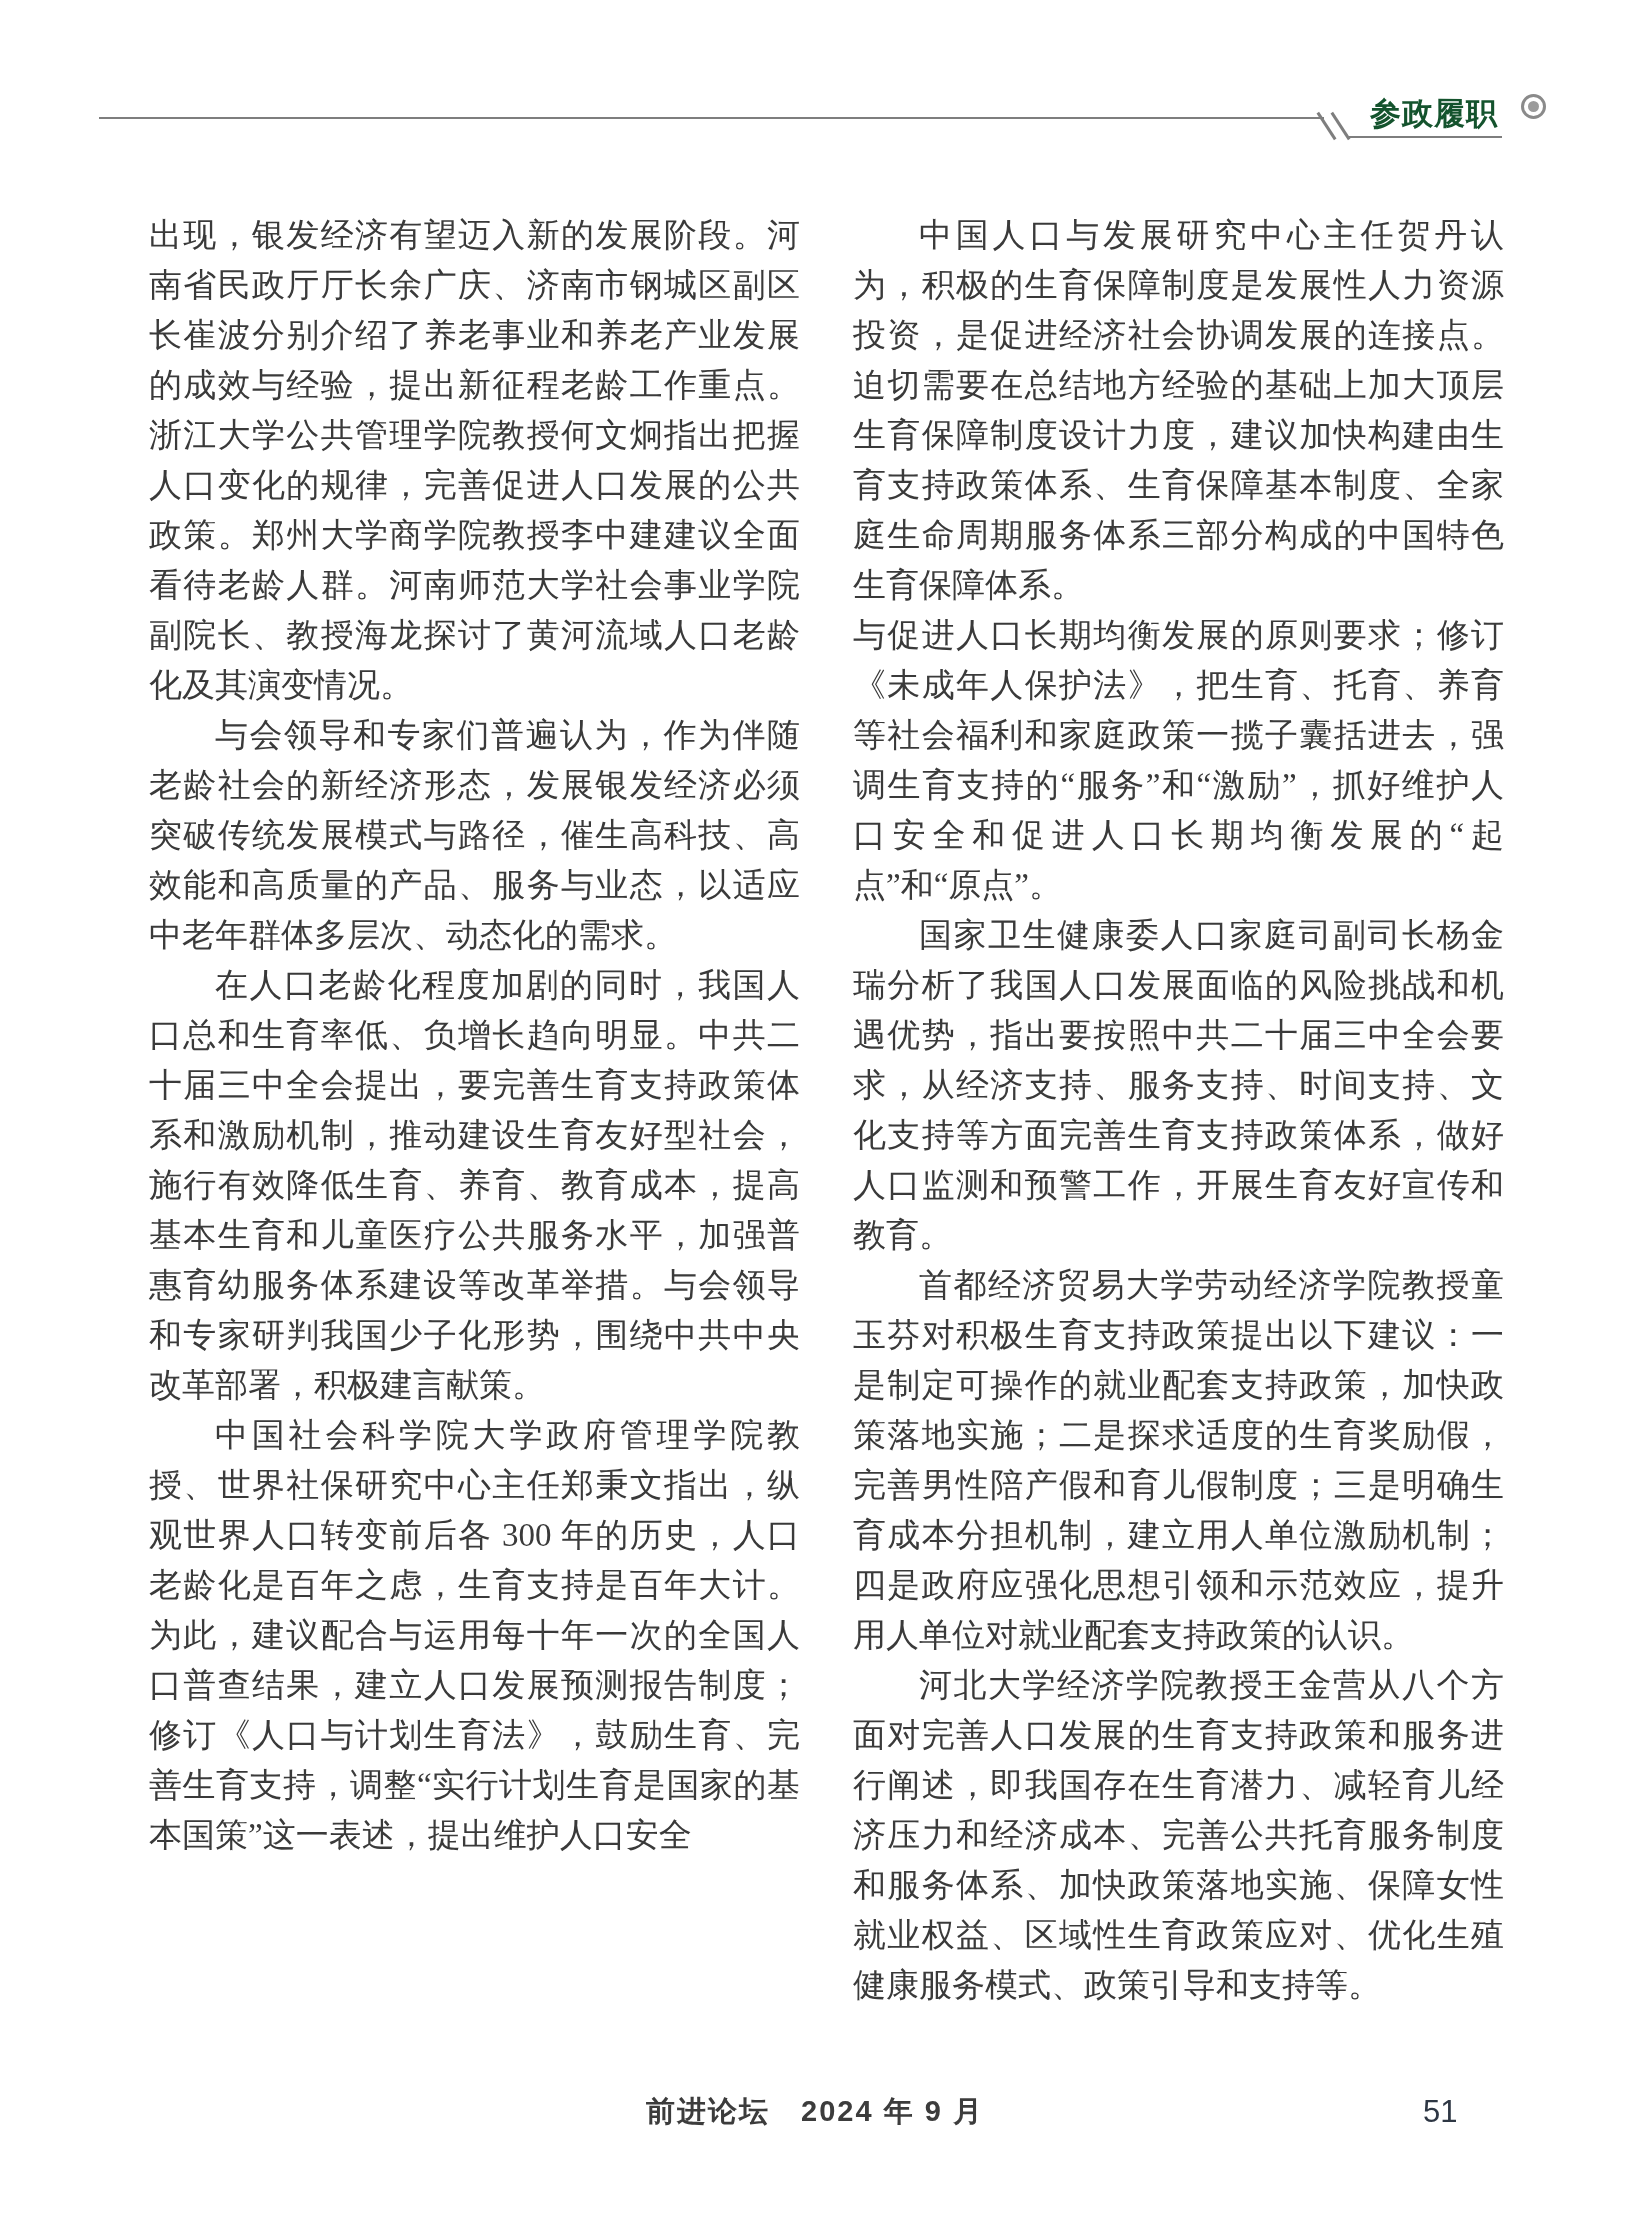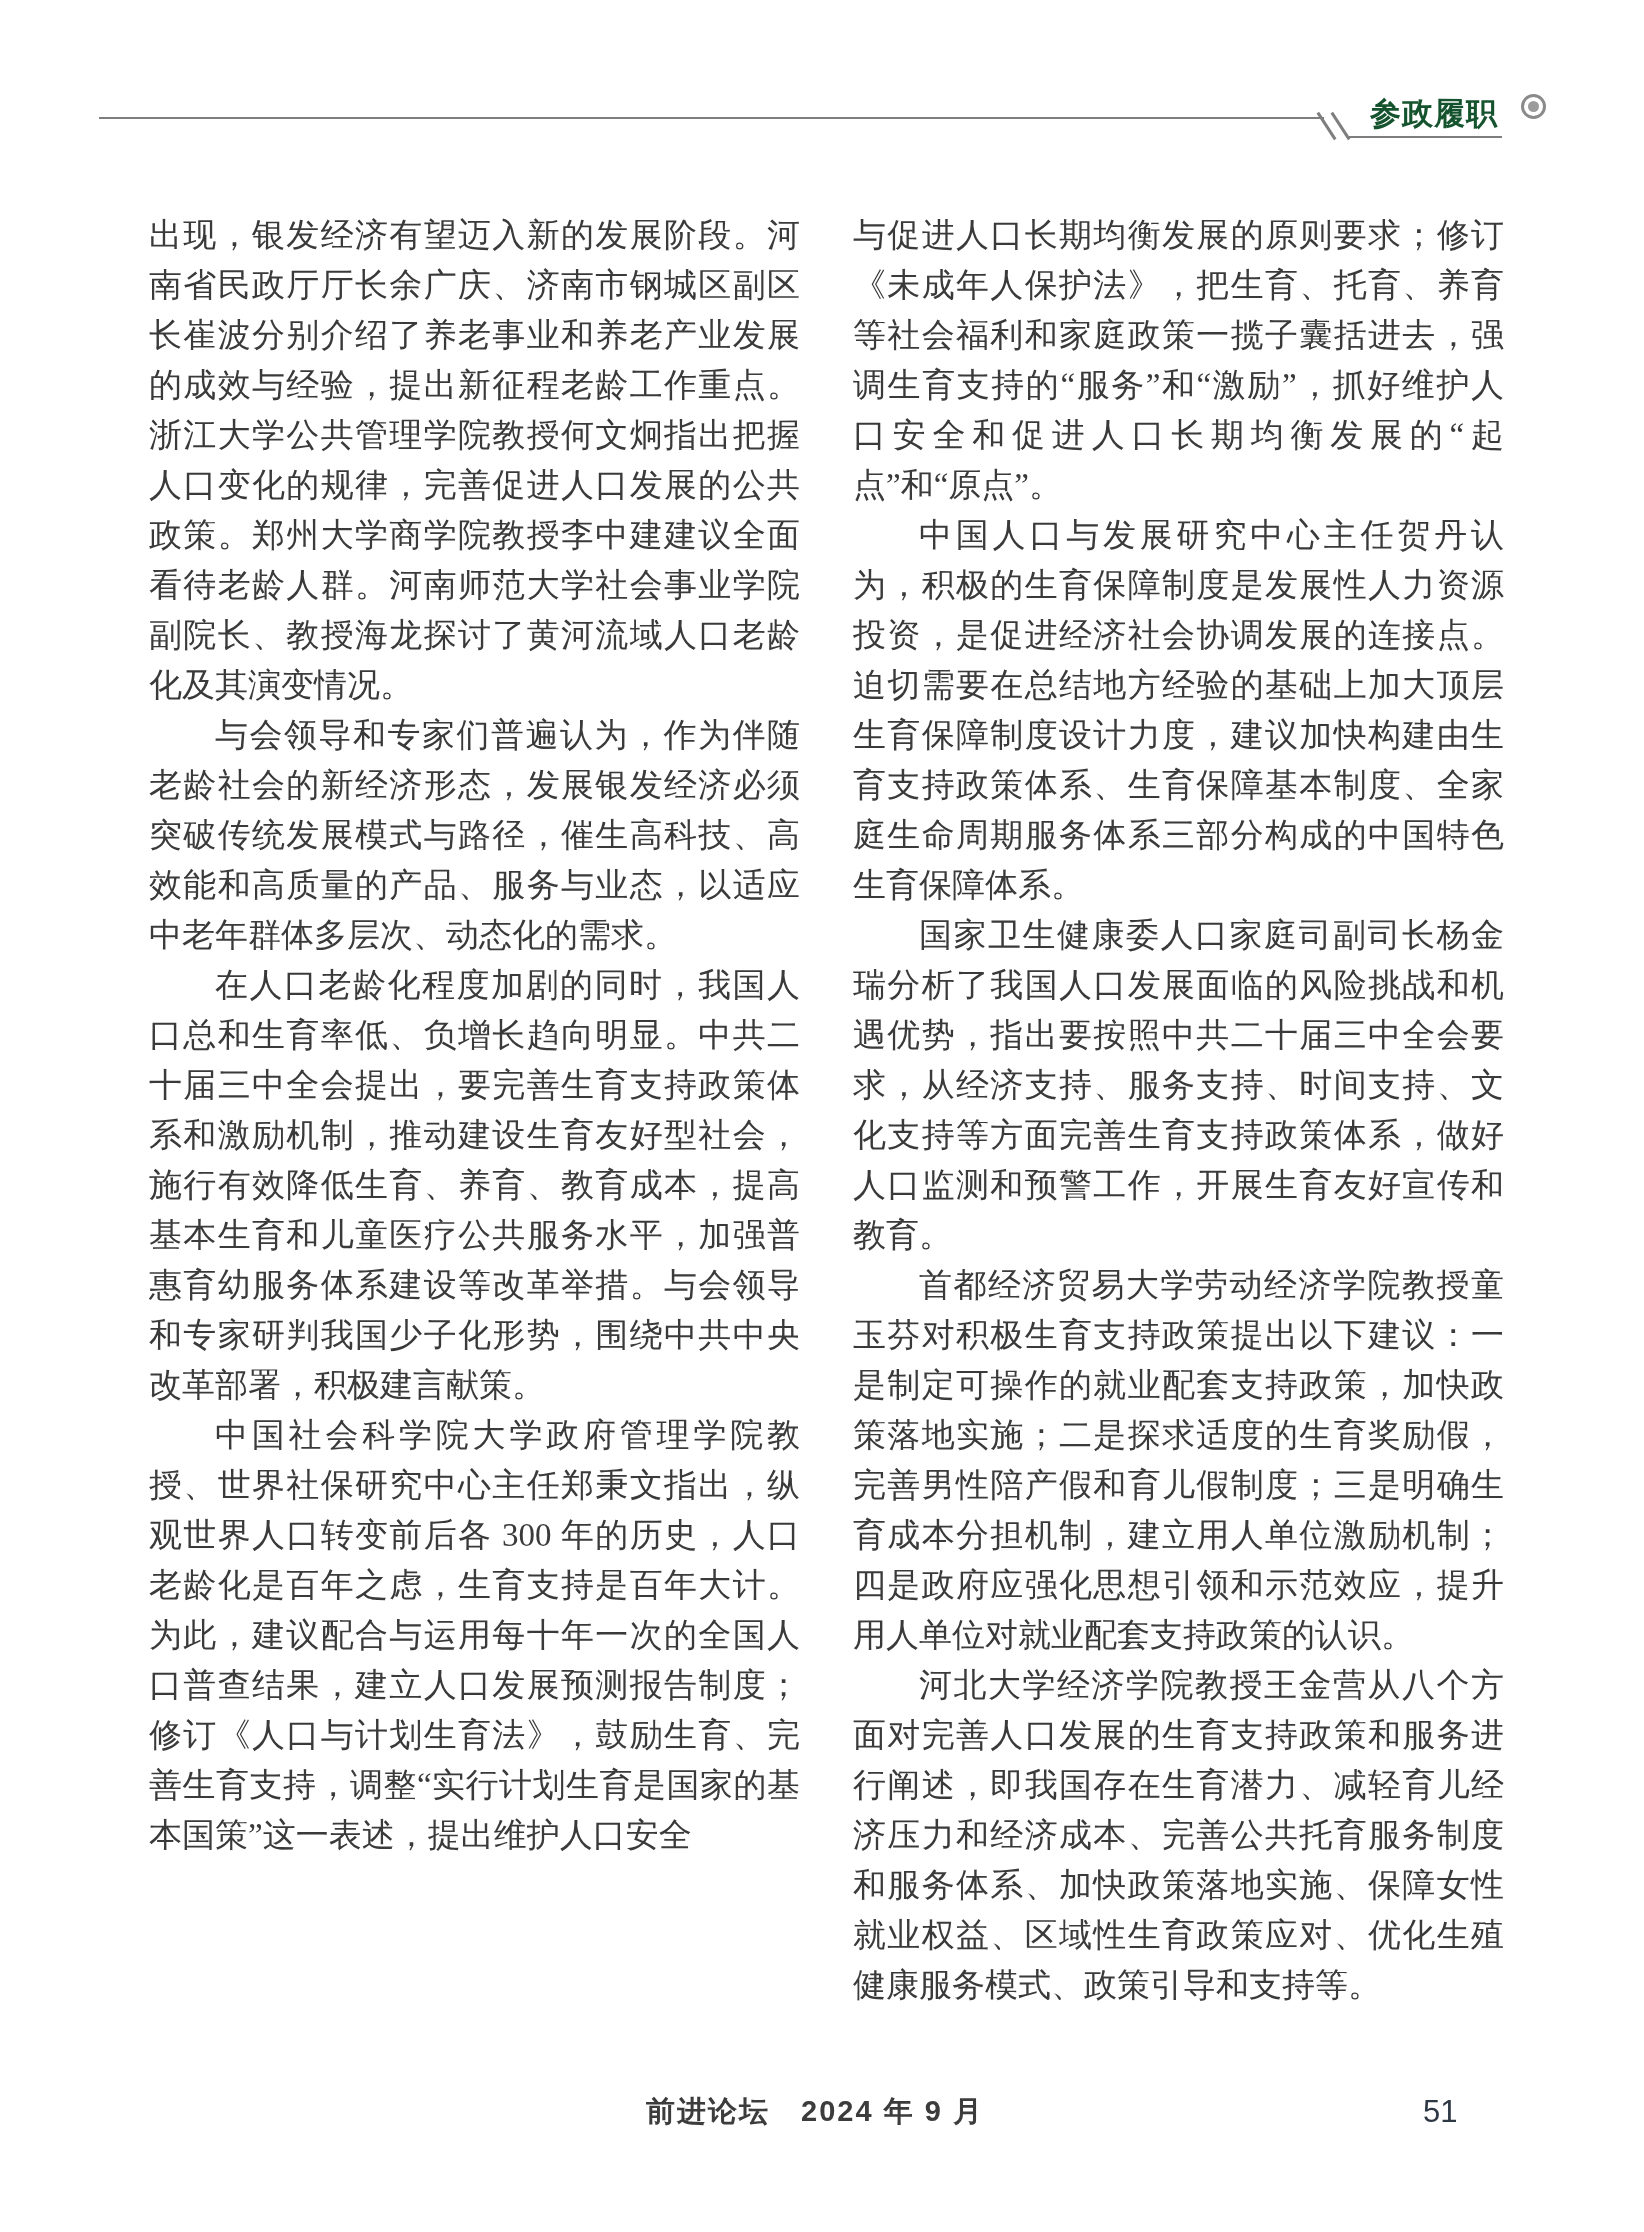--- a/index.html
+++ b/index.html
@@ -86,22 +86,22 @@
   <div class="section-label">参政履职</div>
   <div class="header-dot"></div>
 
   <div class="col col-left">
       <p class="para">出现，银发经济有望迈入新的发展阶段。河南省民政厅厅长余广庆、济南市钢城区副区长崔波分别介绍了养老事业和养老产业发展的成效与经验，提出新征程老龄工作重点。浙江大学公共管理学院教授何文炯指出把握人口变化的规律，完善促进人口发展的公共政策。郑州大学商学院教授李中建建议全面看待老龄人群。河南师范大学社会事业学院副院长、教授海龙探讨了黄河流域人口老龄化及其演变情况。</p>
       <p class="para indent">与会领导和专家们普遍认为，作为伴随老龄社会的新经济形态，发展银发经济必须突破传统发展模式与路径，催生高科技、高效能和高质量的产品、服务与业态，以适应中老年群体多层次、动态化的需求。</p>
       <p class="para indent">在人口老龄化程度加剧的同时，我国人口总和生育率低、负增长趋向明显。中共二十届三中全会提出，要完善生育支持政策体系和激励机制，推动建设生育友好型社会，施行有效降低生育、养育、教育成本，提高基本生育和儿童医疗公共服务水平，加强普惠育幼服务体系建设等改革举措。与会领导和专家研判我国少子化形势，围绕中共中央改革部署，积极建言献策。</p>
       <p class="para indent">中国社会科学院大学政府管理学院教授、世界社保研究中心主任郑秉文指出，纵观世界人口转变前后各 300 年的历史，人口老龄化是百年之虑，生育支持是百年大计。为此，建议配合与运用每十年一次的全国人口普查结果，建立人口发展预测报告制度；修订《人口与计划生育法》，鼓励生育、完善生育支持，调整“实行计划生育是国家的基本国策”这一表述，提出维护人口安全</p>
     </div>
   <div class="col col-right">
+      <p class="para indent">中国人口与发展研究中心主任贺丹认为，积极的生育保障制度是发展性人力资源投资，是促进经济社会协调发展的连接点。迫切需要在总结地方经验的基础上加大顶层生育保障制度设计力度，建议加快构建由生育支持政策体系、生育保障基本制度、全家庭生命周期服务体系三部分构成的中国特色生育保障体系。</p>
       <p class="para">与促进人口长期均衡发展的原则要求；修订《未成年人保护法》，把生育、托育、养育等社会福利和家庭政策一揽子囊括进去，强调生育支持的“服务”和“激励”，抓好维护人口安全和促进人口长期均衡发展的“起点”和“原点”。</p>
-      <p class="para indent">中国人口与发展研究中心主任贺丹认为，积极的生育保障制度是发展性人力资源投资，是促进经济社会协调发展的连接点。迫切需要在总结地方经验的基础上加大顶层生育保障制度设计力度，建议加快构建由生育支持政策体系、生育保障基本制度、全家庭生命周期服务体系三部分构成的中国特色生育保障体系。</p>
       <p class="para indent">国家卫生健康委人口家庭司副司长杨金瑞分析了我国人口发展面临的风险挑战和机遇优势，指出要按照中共二十届三中全会要求，从经济支持、服务支持、时间支持、文化支持等方面完善生育支持政策体系，做好人口监测和预警工作，开展生育友好宣传和教育。</p>
       <p class="para indent">首都经济贸易大学劳动经济学院教授童玉芬对积极生育支持政策提出以下建议：一是制定可操作的就业配套支持政策，加快政策落地实施；二是探求适度的生育奖励假，完善男性陪产假和育儿假制度；三是明确生育成本分担机制，建立用人单位激励机制；四是政府应强化思想引领和示范效应，提升用人单位对就业配套支持政策的认识。</p>
       <p class="para indent">河北大学经济学院教授王金营从八个方面对完善人口发展的生育支持政策和服务进行阐述，即我国存在生育潜力、减轻育儿经济压力和经济成本、完善公共托育服务制度和服务体系、加快政策落地实施、保障女性就业权益、区域性生育政策应对、优化生殖健康服务模式、政策引导和支持等。</p>
     </div>
 
   <div class="footer-line">前进论坛　2024 年 9 月</div>
   <div class="page-number">51</div>
 
 </div>
 

